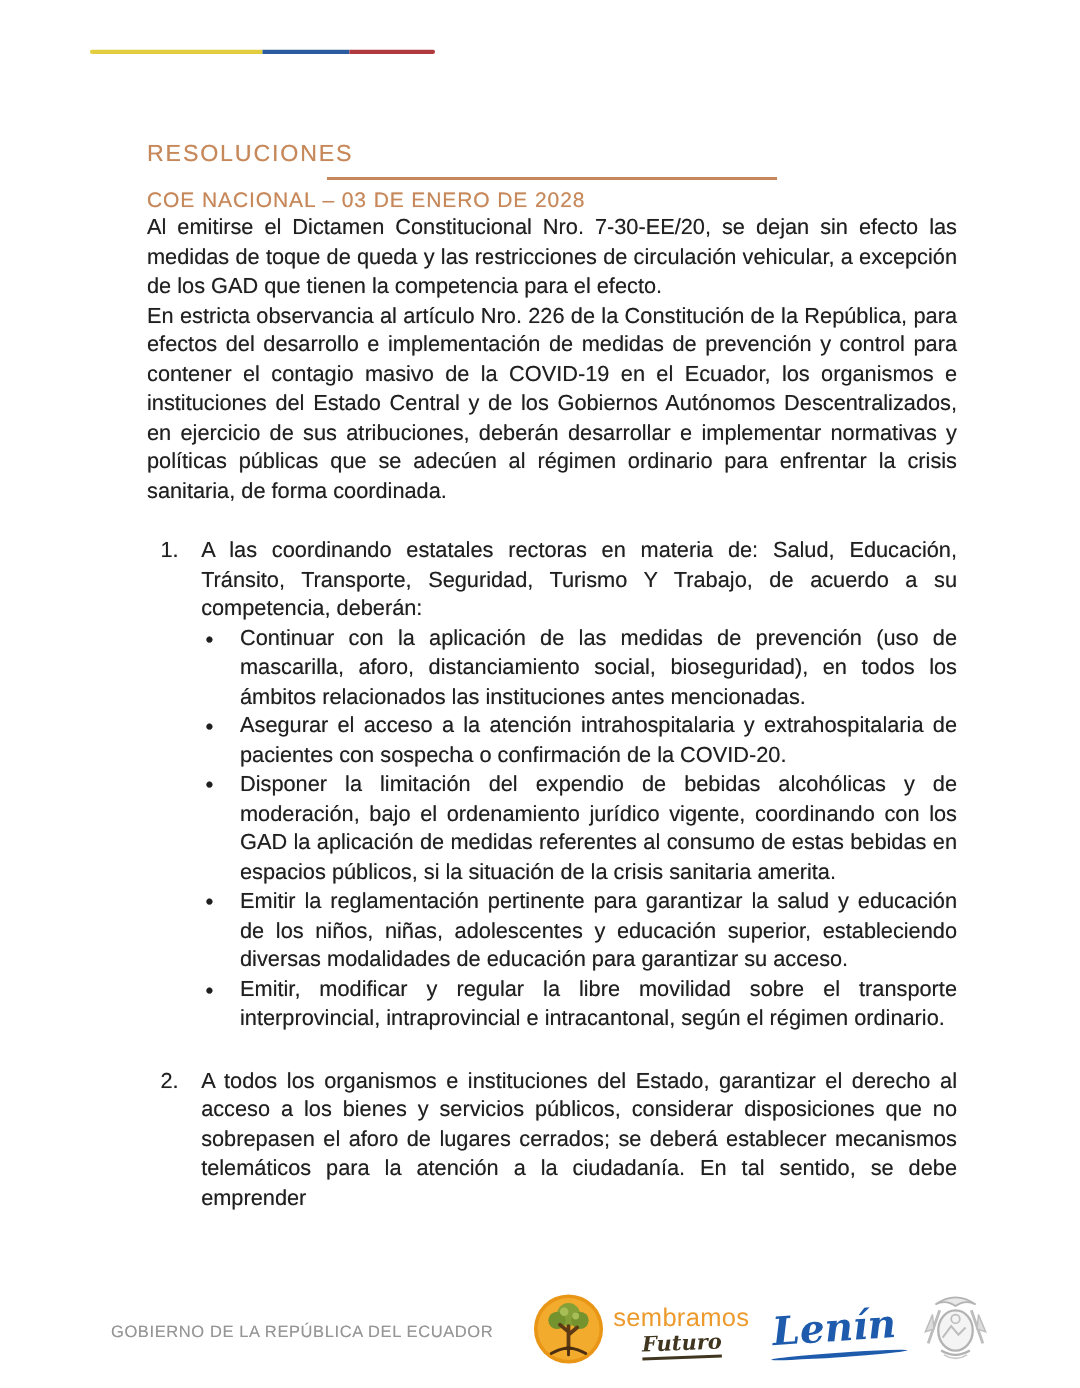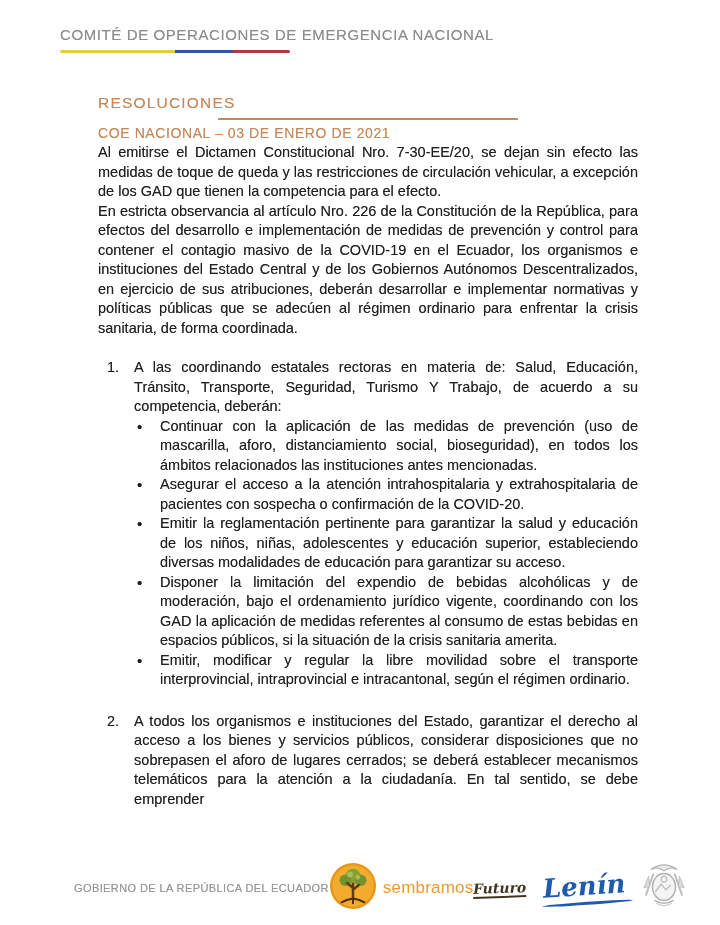--- a/index.html
+++ b/index.html
@@ -87,21 +87,21 @@
     margin-left: 74px;
     font-size: 11px;
     letter-spacing: 0.4px;
     color: #969696;
     text-shadow: 0 0 0.4px rgba(150,150,150,.6);
     white-space: nowrap;
   }
   .logos { display: flex; align-items: center; margin-right: 48px; gap: 16px; }
 
   .sembramos-logo { display: flex; align-items: center; gap: 6px; }
-  .sembramos-text { display: flex; flex-direction: row; line-height: 1; }
+  .sembramos-text { display: flex; flex-direction: column; line-height: 1; }
   .sembramos-word { font-size: 17px; color: #ed9a2d; letter-spacing: 0.2px; }
   .futuro-word {
     font-family: "DejaVu Serif", serif;
     font-style: italic;
     font-weight: bold;
     font-size: 14px;
     color: #40351f;
     margin-top: 2px;
     align-self: center;
     border-bottom: 2px solid #40351f;
@@ -127,32 +127,31 @@
     background: #1e5bad;
     border-radius: 50%;
   }
 </style>
 </head>
 <body>
 
 <div class="page">
 
   <div class="doc-header">
-    <div class="org-title">COMITÉ DE OPERACIONES DE EMERGENCIA NACIONAL</div>
     <div class="flag-bar">
       <span class="fy"></span>
       <span class="fb"></span>
       <span class="fr"></span>
     </div>
   </div>
 
   <div class="title-block">
     <div class="res-title">RESOLUCIONES</div>
     <div class="res-rule"></div>
-    <div class="res-subtitle">COE NACIONAL – 03 DE ENERO DE 2021</div>
+    <div class="res-subtitle">COE NACIONAL – 03 DE ENERO DE 2028</div>
   </div>
 
   <div class="doc-body">
     <p>Al emitirse el Dictamen Constitucional Nro. 7-30-EE/20, se dejan sin efecto las medidas de toque de queda y las restricciones de circulación vehicular, a excepción de los GAD que tienen la competencia para el efecto.</p>
     <p>En estricta observancia al artículo Nro. 226 de la Constitución de la República, para efectos del desarrollo e implementación de medidas de prevención y control para contener el contagio masivo de la COVID-19 en el Ecuador, los organismos e instituciones del Estado Central y de los Gobiernos Autónomos Descentralizados, en ejercicio de sus atribuciones, deberán desarrollar e implementar normativas y políticas públicas que se adecúen al régimen ordinario para enfrentar la crisis sanitaria, de forma coordinada.</p>
 
     <div class="num-item">
       <span class="num">1.</span>
       <div class="num-text">A las coordinando estatales rectoras en materia de: Salud, Educación, Tránsito, Transporte, Seguridad, Turismo Y Trabajo, de acuerdo a su competencia, deberán:</div>
     </div>
@@ -161,25 +160,25 @@
       <div class="bullet">
         <span class="dot"></span>
         <div class="b-text">Continuar con la aplicación de las medidas de prevención (uso de mascarilla, aforo, distanciamiento social, bioseguridad), en todos los ámbitos relacionados las instituciones antes mencionadas.</div>
       </div>
       <div class="bullet">
         <span class="dot"></span>
         <div class="b-text">Asegurar el acceso a la atención intrahospitalaria y extrahospitalaria de pacientes con sospecha o confirmación de la COVID-20.</div>
       </div>
       <div class="bullet">
         <span class="dot"></span>
+        <div class="b-text">Disponer la limitación del expendio de bebidas alcohólicas y de moderación, bajo el ordenamiento jurídico vigente, coordinando con los GAD la aplicación de medidas referentes al consumo de estas bebidas en espacios públicos, si la situación de la crisis sanitaria amerita.</div>
+      </div>
+      <div class="bullet">
+        <span class="dot"></span>
         <div class="b-text">Emitir la reglamentación pertinente para garantizar la salud y educación de los niños, niñas, adolescentes y educación superior, estableciendo diversas modalidades de educación para garantizar su acceso.</div>
-      </div>
-      <div class="bullet">
-        <span class="dot"></span>
-        <div class="b-text">Disponer la limitación del expendio de bebidas alcohólicas y de moderación, bajo el ordenamiento jurídico vigente, coordinando con los GAD la aplicación de medidas referentes al consumo de estas bebidas en espacios públicos, si la situación de la crisis sanitaria amerita.</div>
       </div>
       <div class="bullet">
         <span class="dot"></span>
         <div class="b-text">Emitir, modificar y regular la libre movilidad sobre el transporte interprovincial, intraprovincial e intracantonal, según el régimen ordinario.</div>
       </div>
     </div>
 
     <div class="num-item item2">
       <span class="num">2.</span>
       <div class="num-text">A todos los organismos e instituciones del Estado, garantizar el derecho al acceso a los bienes y servicios públicos, considerar disposiciones que no sobrepasen el aforo de lugares cerrados; se deberá establecer mecanismos telemáticos para la atención a la ciudadanía.  En tal sentido, se debe emprender</div>

